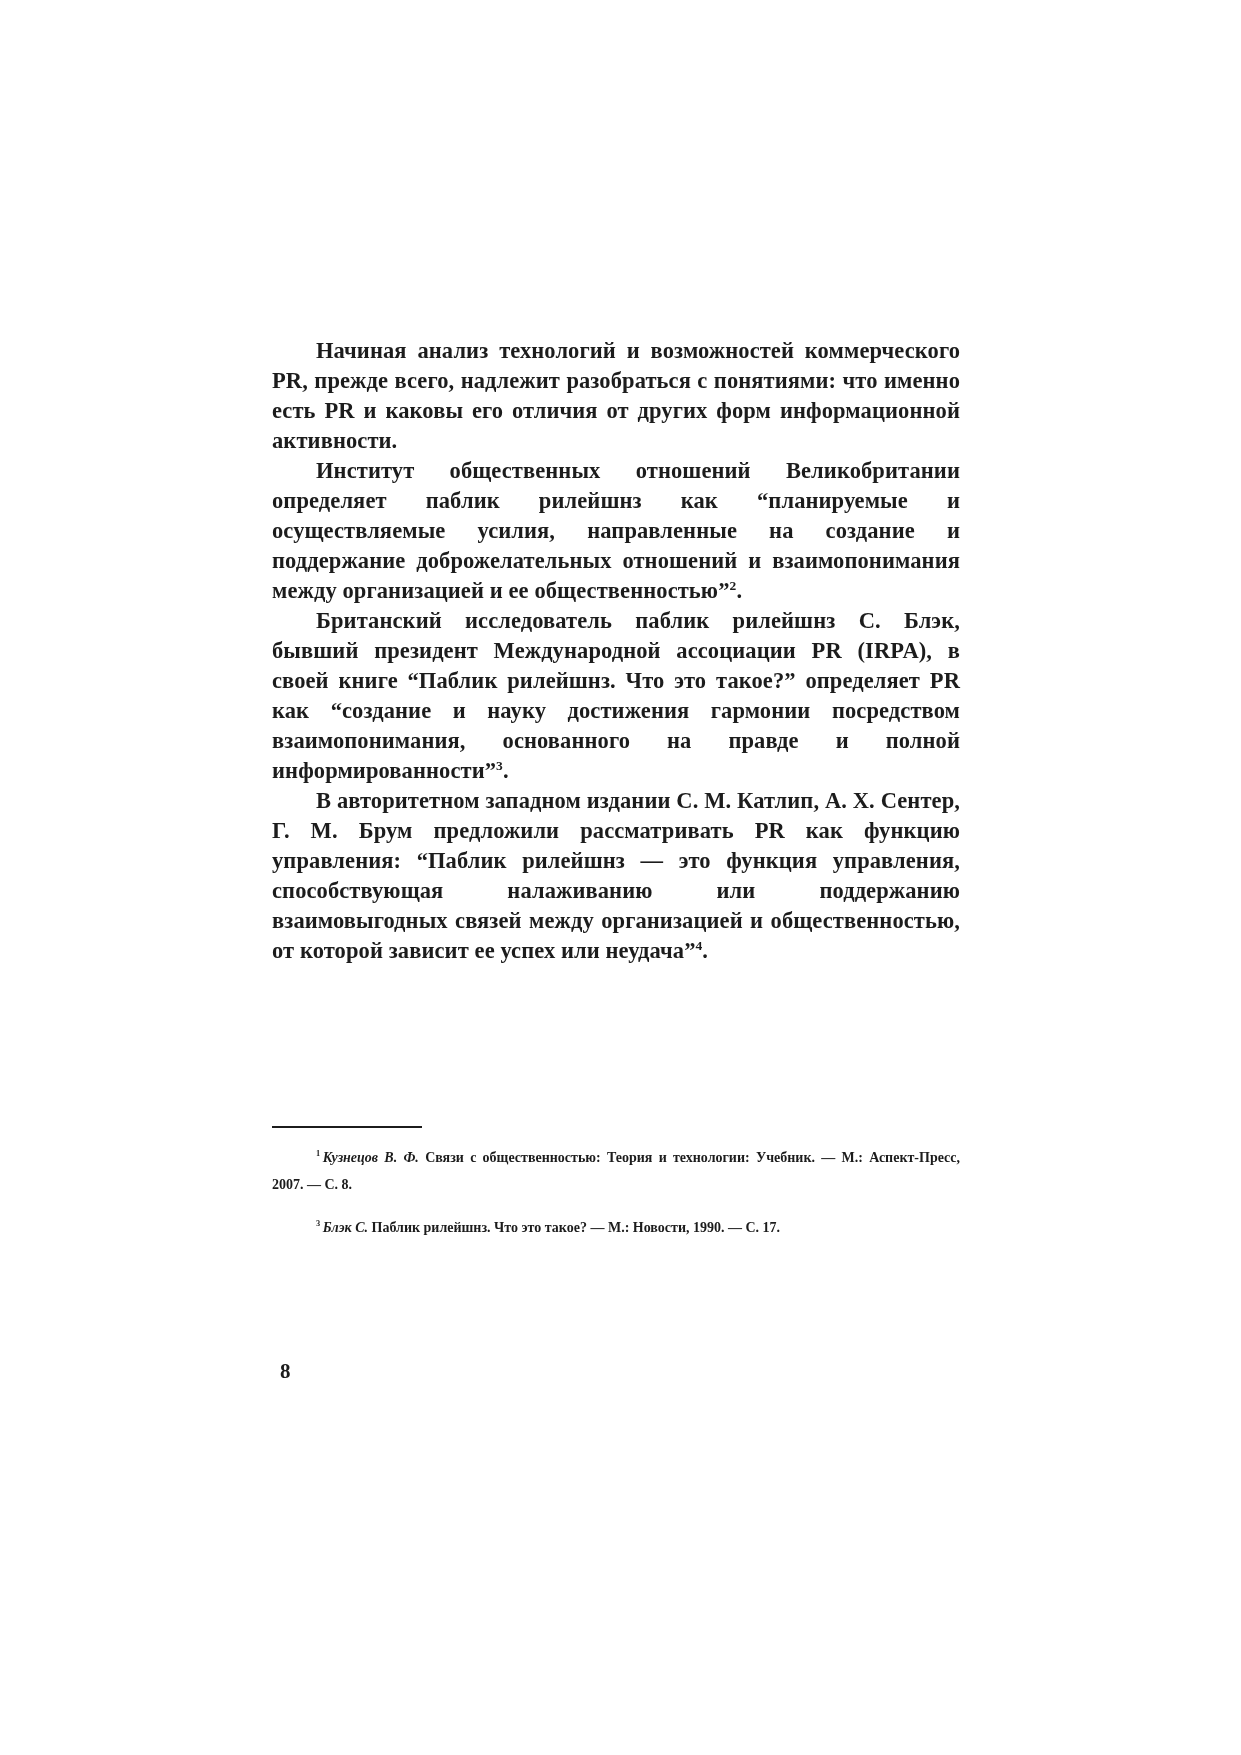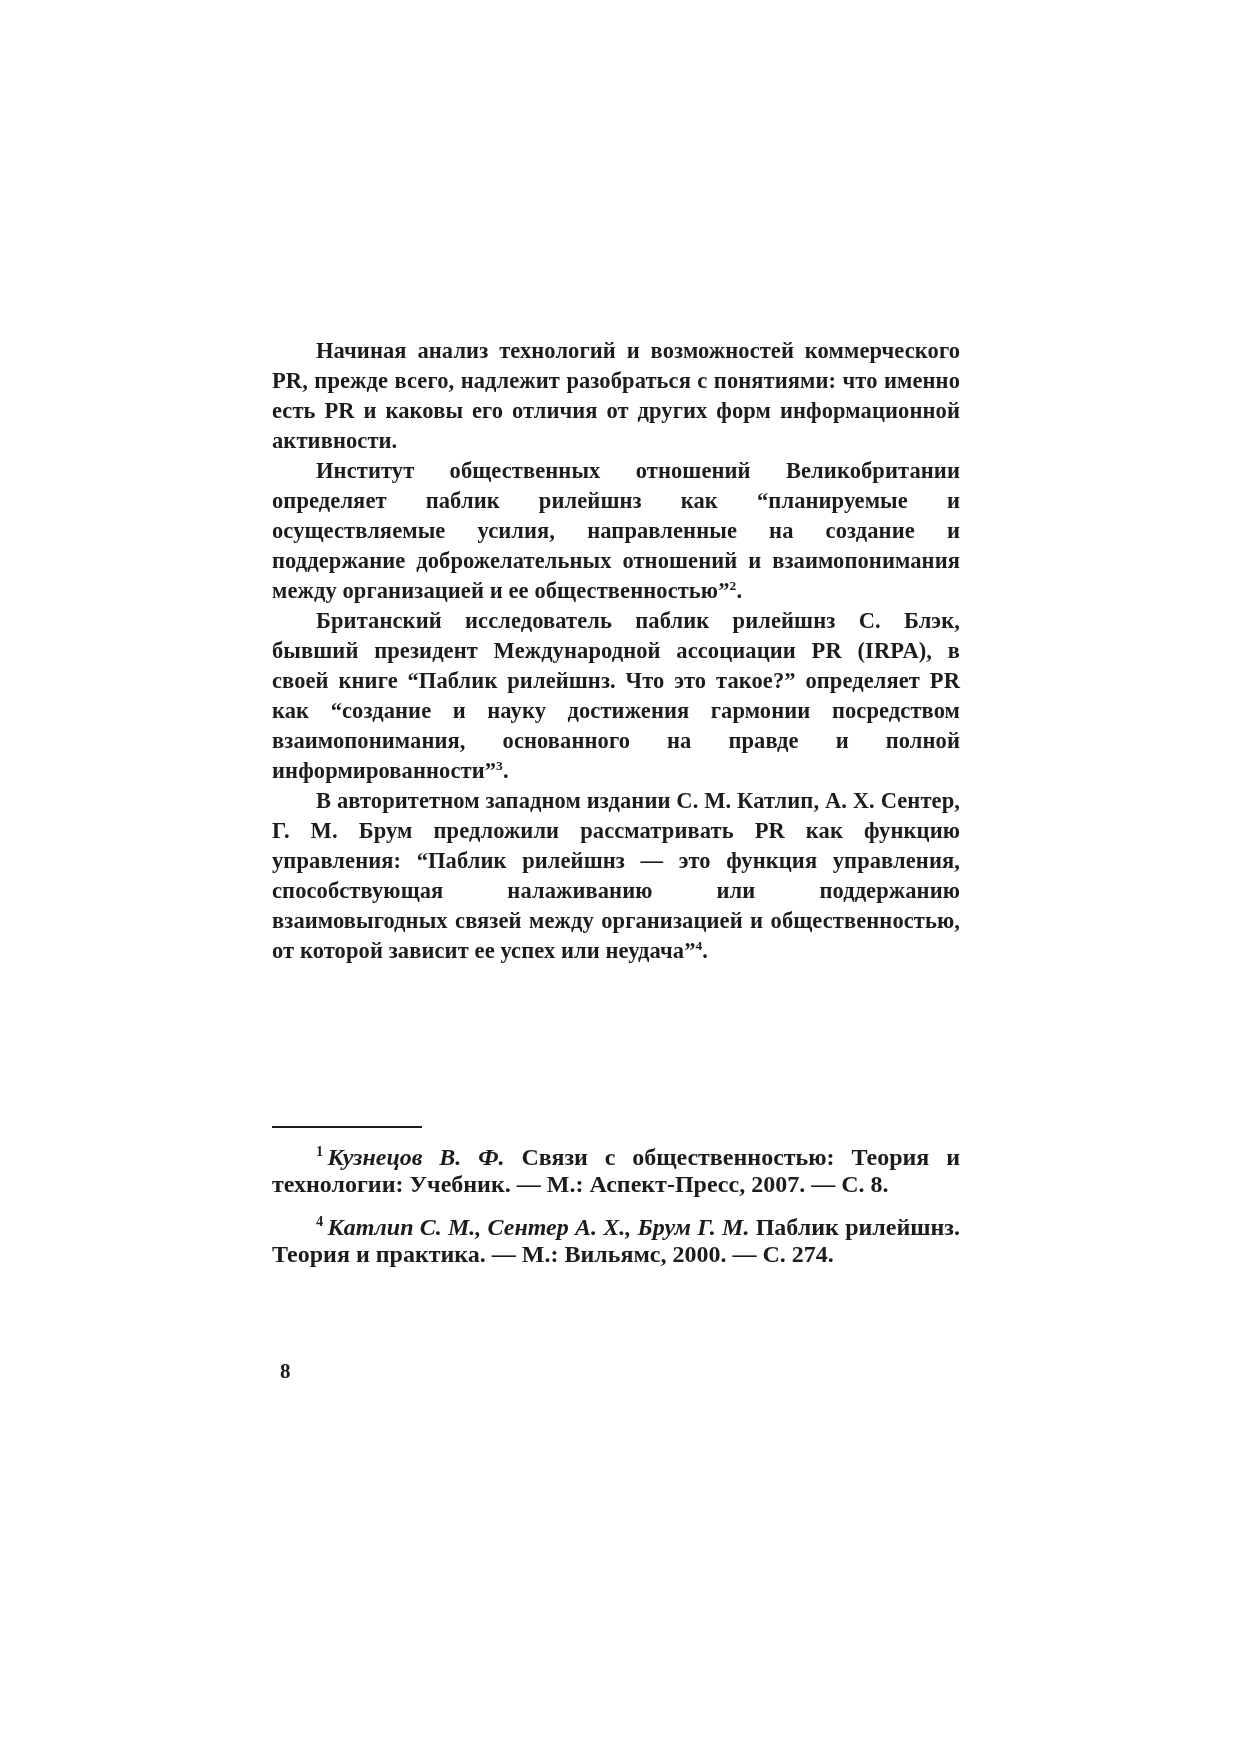--- a/index.html
+++ b/index.html
@@ -46,21 +46,21 @@
     width: 688px;
   }
   .fn-rule {
     width: 150px;
     height: 0;
     border-top: 2px solid #1c1c1c;
     margin-bottom: 8px;
   }
   .footnote {
     margin: 16px 0 9px 0;
-    font-size: 24px;
+    font-size: 14px;
     line-height: 27px;
     text-align: justify;
     text-indent: 44px;
   }
   .footnote .fn-marker {
     margin-right: 0.3em;
   }
   .footnote i {
     font-style: italic;
   }
@@ -91,20 +91,20 @@
 
   </div>
 
   <div class="footnotes">
 
     <div class="fn-rule"></div>
 
     <p class="footnote"><span class="sup fn-marker">1</span><i>Кузнецов В. Ф.</i><span> Связи с общественностью: Теория и технологии: Учебник. — М.: Аспект-Пресс, 2007. — С. 8.</span></p>
 
 
+    <p class="footnote"><span class="sup fn-marker">3</span><i>Блэк С.</i><span> Паблик рилейшнз. Что это такое? — М.: Новости, 1990. — С. 17.</span></p>
 
-    <p class="footnote"><span class="sup fn-marker">4</span><i>Катлип С. М., Сентер А. Х., Брум Г. М.</i><span> Паблик рилейшнз. Теория и практика. — М.: Вильямс, 2000. — С. 274.</span></p>
 
   </div>
 
   <div class="page-number">8</div>
 
 </div>
 
 </body></html>

